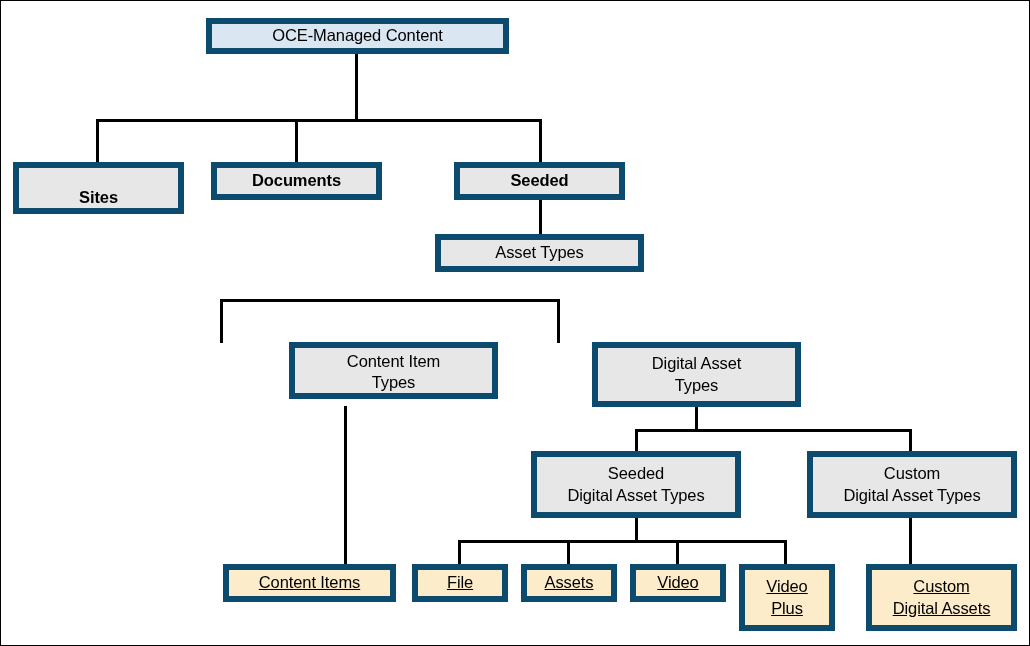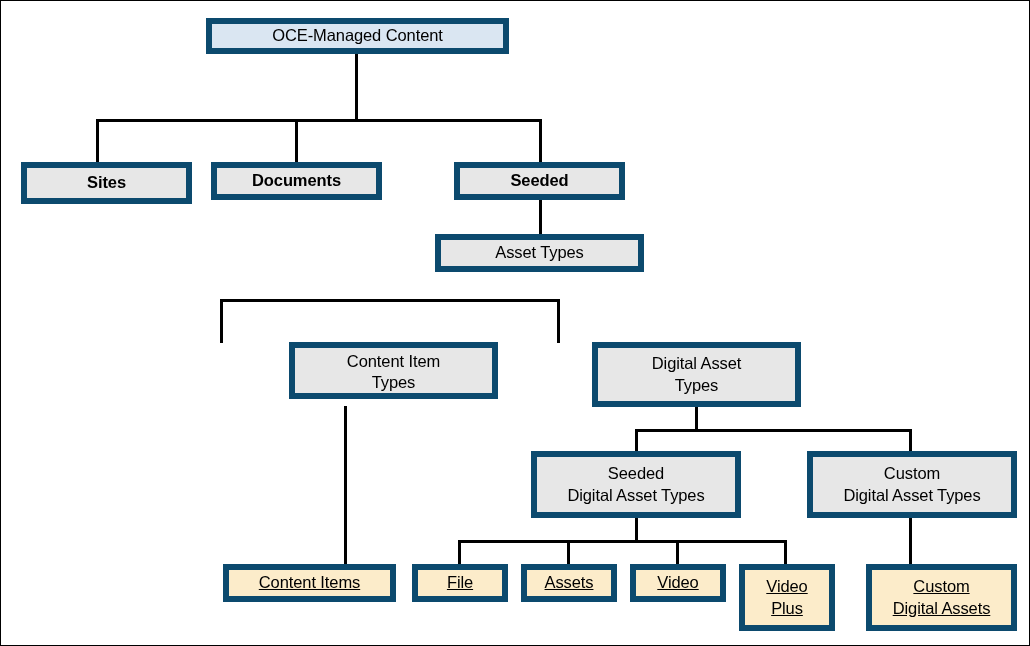--- a/index.html
+++ b/index.html
@@ -75,21 +75,21 @@
   <div class="edge v" style="left:566px; top:539px; height:24px;"></div>
   <div class="edge v" style="left:675px; top:539px; height:24px;"></div>
   <div class="edge v" style="left:783px; top:539px; height:24px;"></div>
 
   <div class="edge v" style="left:908px; top:516px; height:47px;"></div>
 
   <div class="node root" style="left:205px; top:17px; width:303px; height:36px;">
     <span>OCE-Managed Content</span>
   </div>
 
-  <div class="node gray bold" style="left:20px; top:161px; width:171px; height:42px;">
+  <div class="node gray bold" style="left:12px; top:161px; width:171px; height:52px;align-items:flex-end;">
     <span>Sites</span>
   </div>
 
   <div class="node gray bold" style="left:210px; top:161px; width:171px; height:38px;">
     <span>Documents</span>
   </div>
 
   <div class="node gray bold" style="left:453px; top:161px; width:171px; height:38px;">
     <span>Seeded</span>
   </div>

